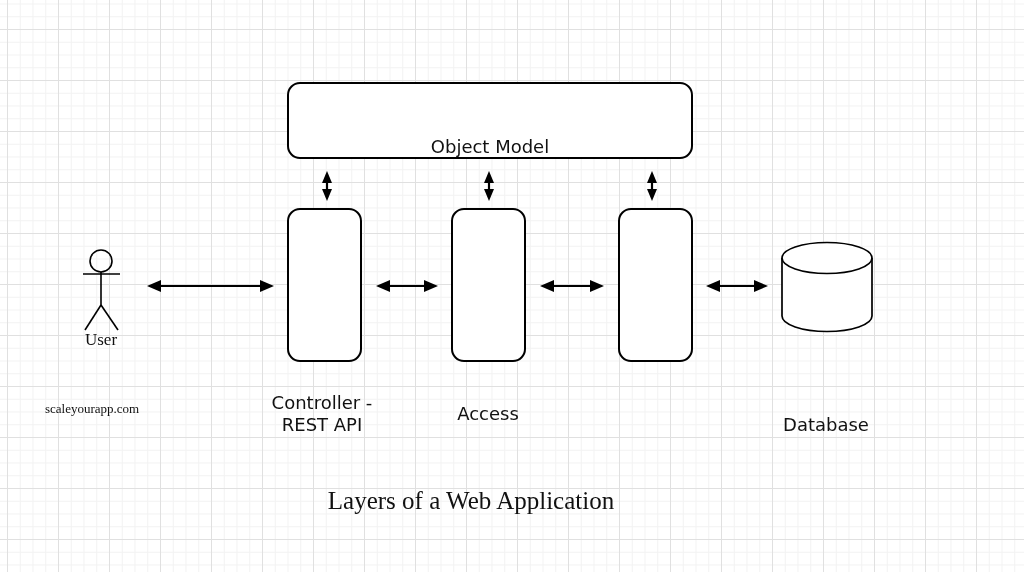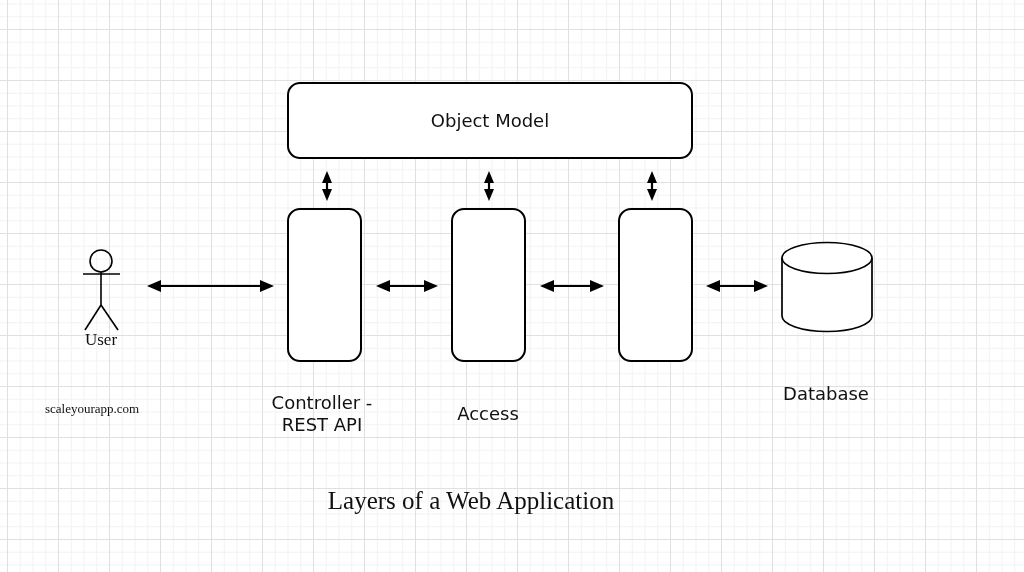--- a/index.html
+++ b/index.html
@@ -48,21 +48,21 @@
     stroke: var(--stroke, #000);
     stroke-width: 1.7;
   }
 
   .node-box {
     position: absolute;
     background: var(--shape-fill, #fff);
     border: 2px solid var(--stroke, #000);
     border-radius: 13px;
     display: flex;
-    align-items: center;
+    align-items: flex-end;
     justify-content: center;
   }
 
   .box-object-model { left: 287px; top: 82px;  width: 406px; height: 77px;  font-size: 18px; color: #111; }
   .box-layer        { top: 208px; width: 75px; height: 154px; }
   .box-controller   { left: 287px; }
   .box-service      { left: 451px; }
   .box-dataaccess   { left: 618px; }
 
   .node-label {
@@ -70,21 +70,21 @@
     transform: translateX(-50%);
     text-align: center;
     font-size: 18px;
     line-height: 22px;
     color: #111;
     white-space: normal;
   }
   .label-controller { left: 322px; top: 392px; width: 140px; }
   .label-service    { left: 488px; top: 403px; width: 140px; }
   .label-dataaccess { left: 655px; top: 403px; width: 160px; }
-  .label-database   { left: 826px; top: 383px; width: 140px; }
+  .label-database   { left: 826px; top: 414px; width: 140px; }
 
   .hand-text {
     position: absolute;
     font-family: cursive;
     color: #111;
     white-space: nowrap;
   }
   .user-label {
     left: 101px; top: 330px;
     transform: translateX(-50%);

